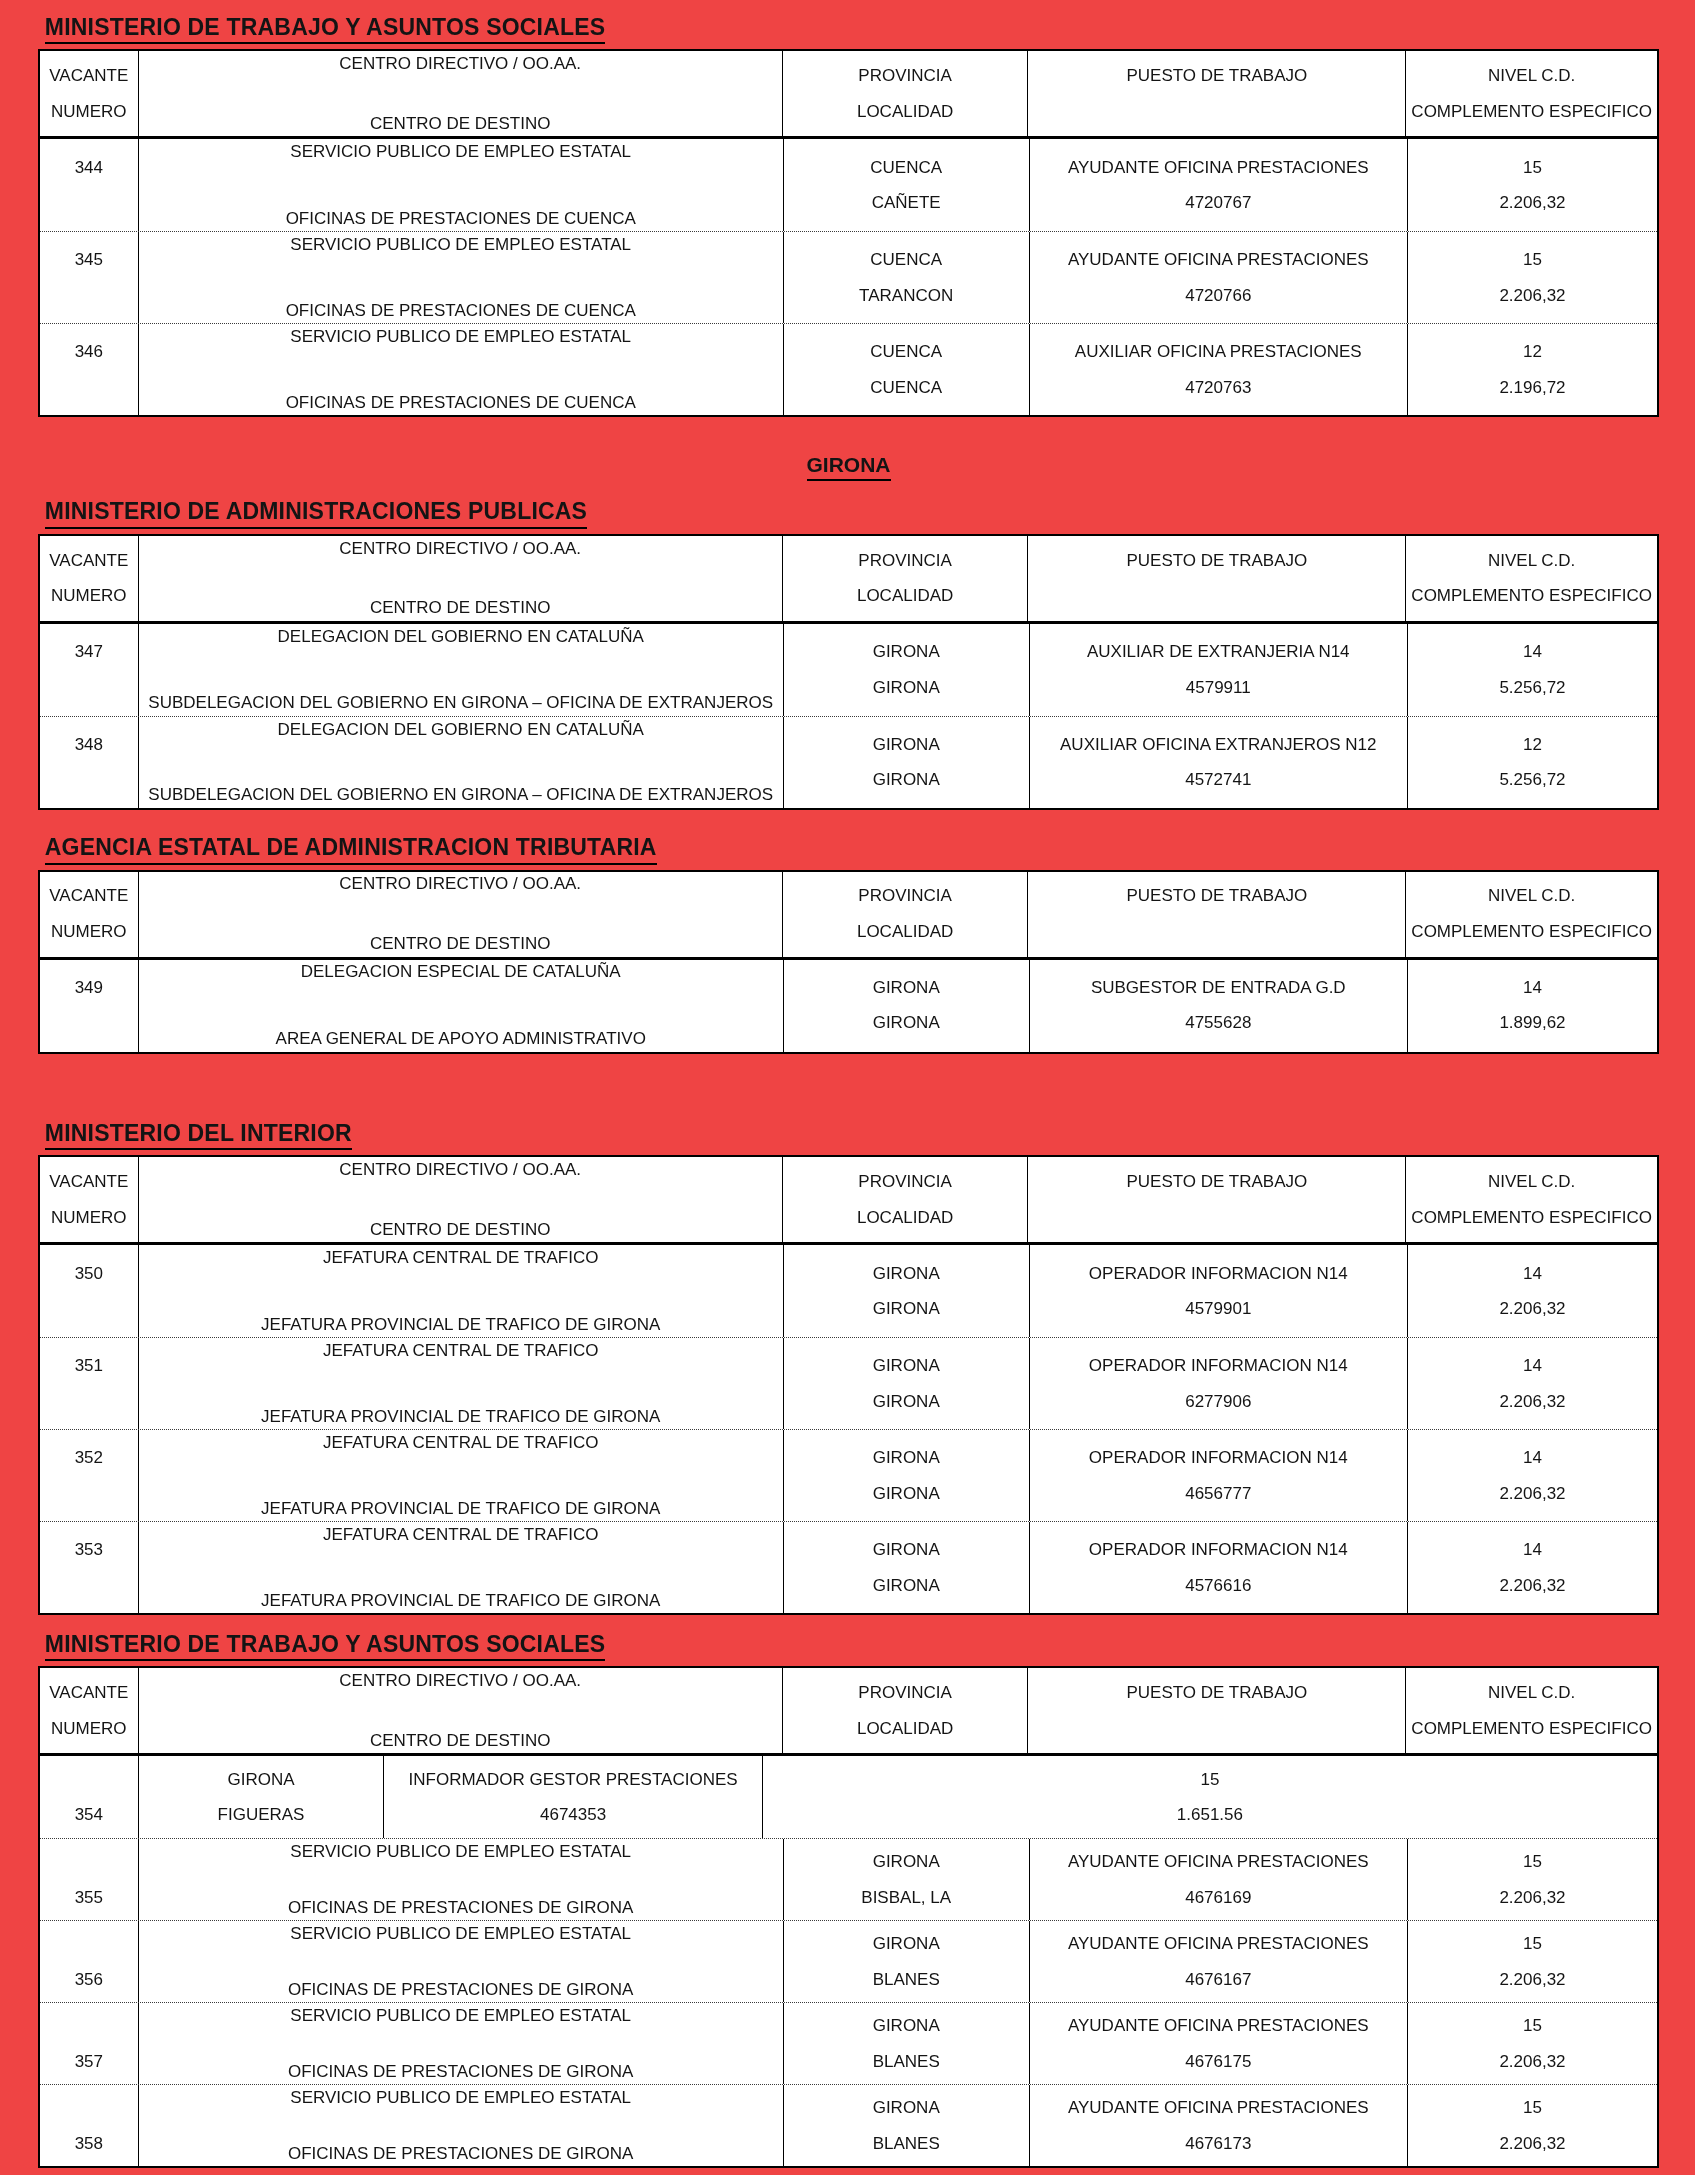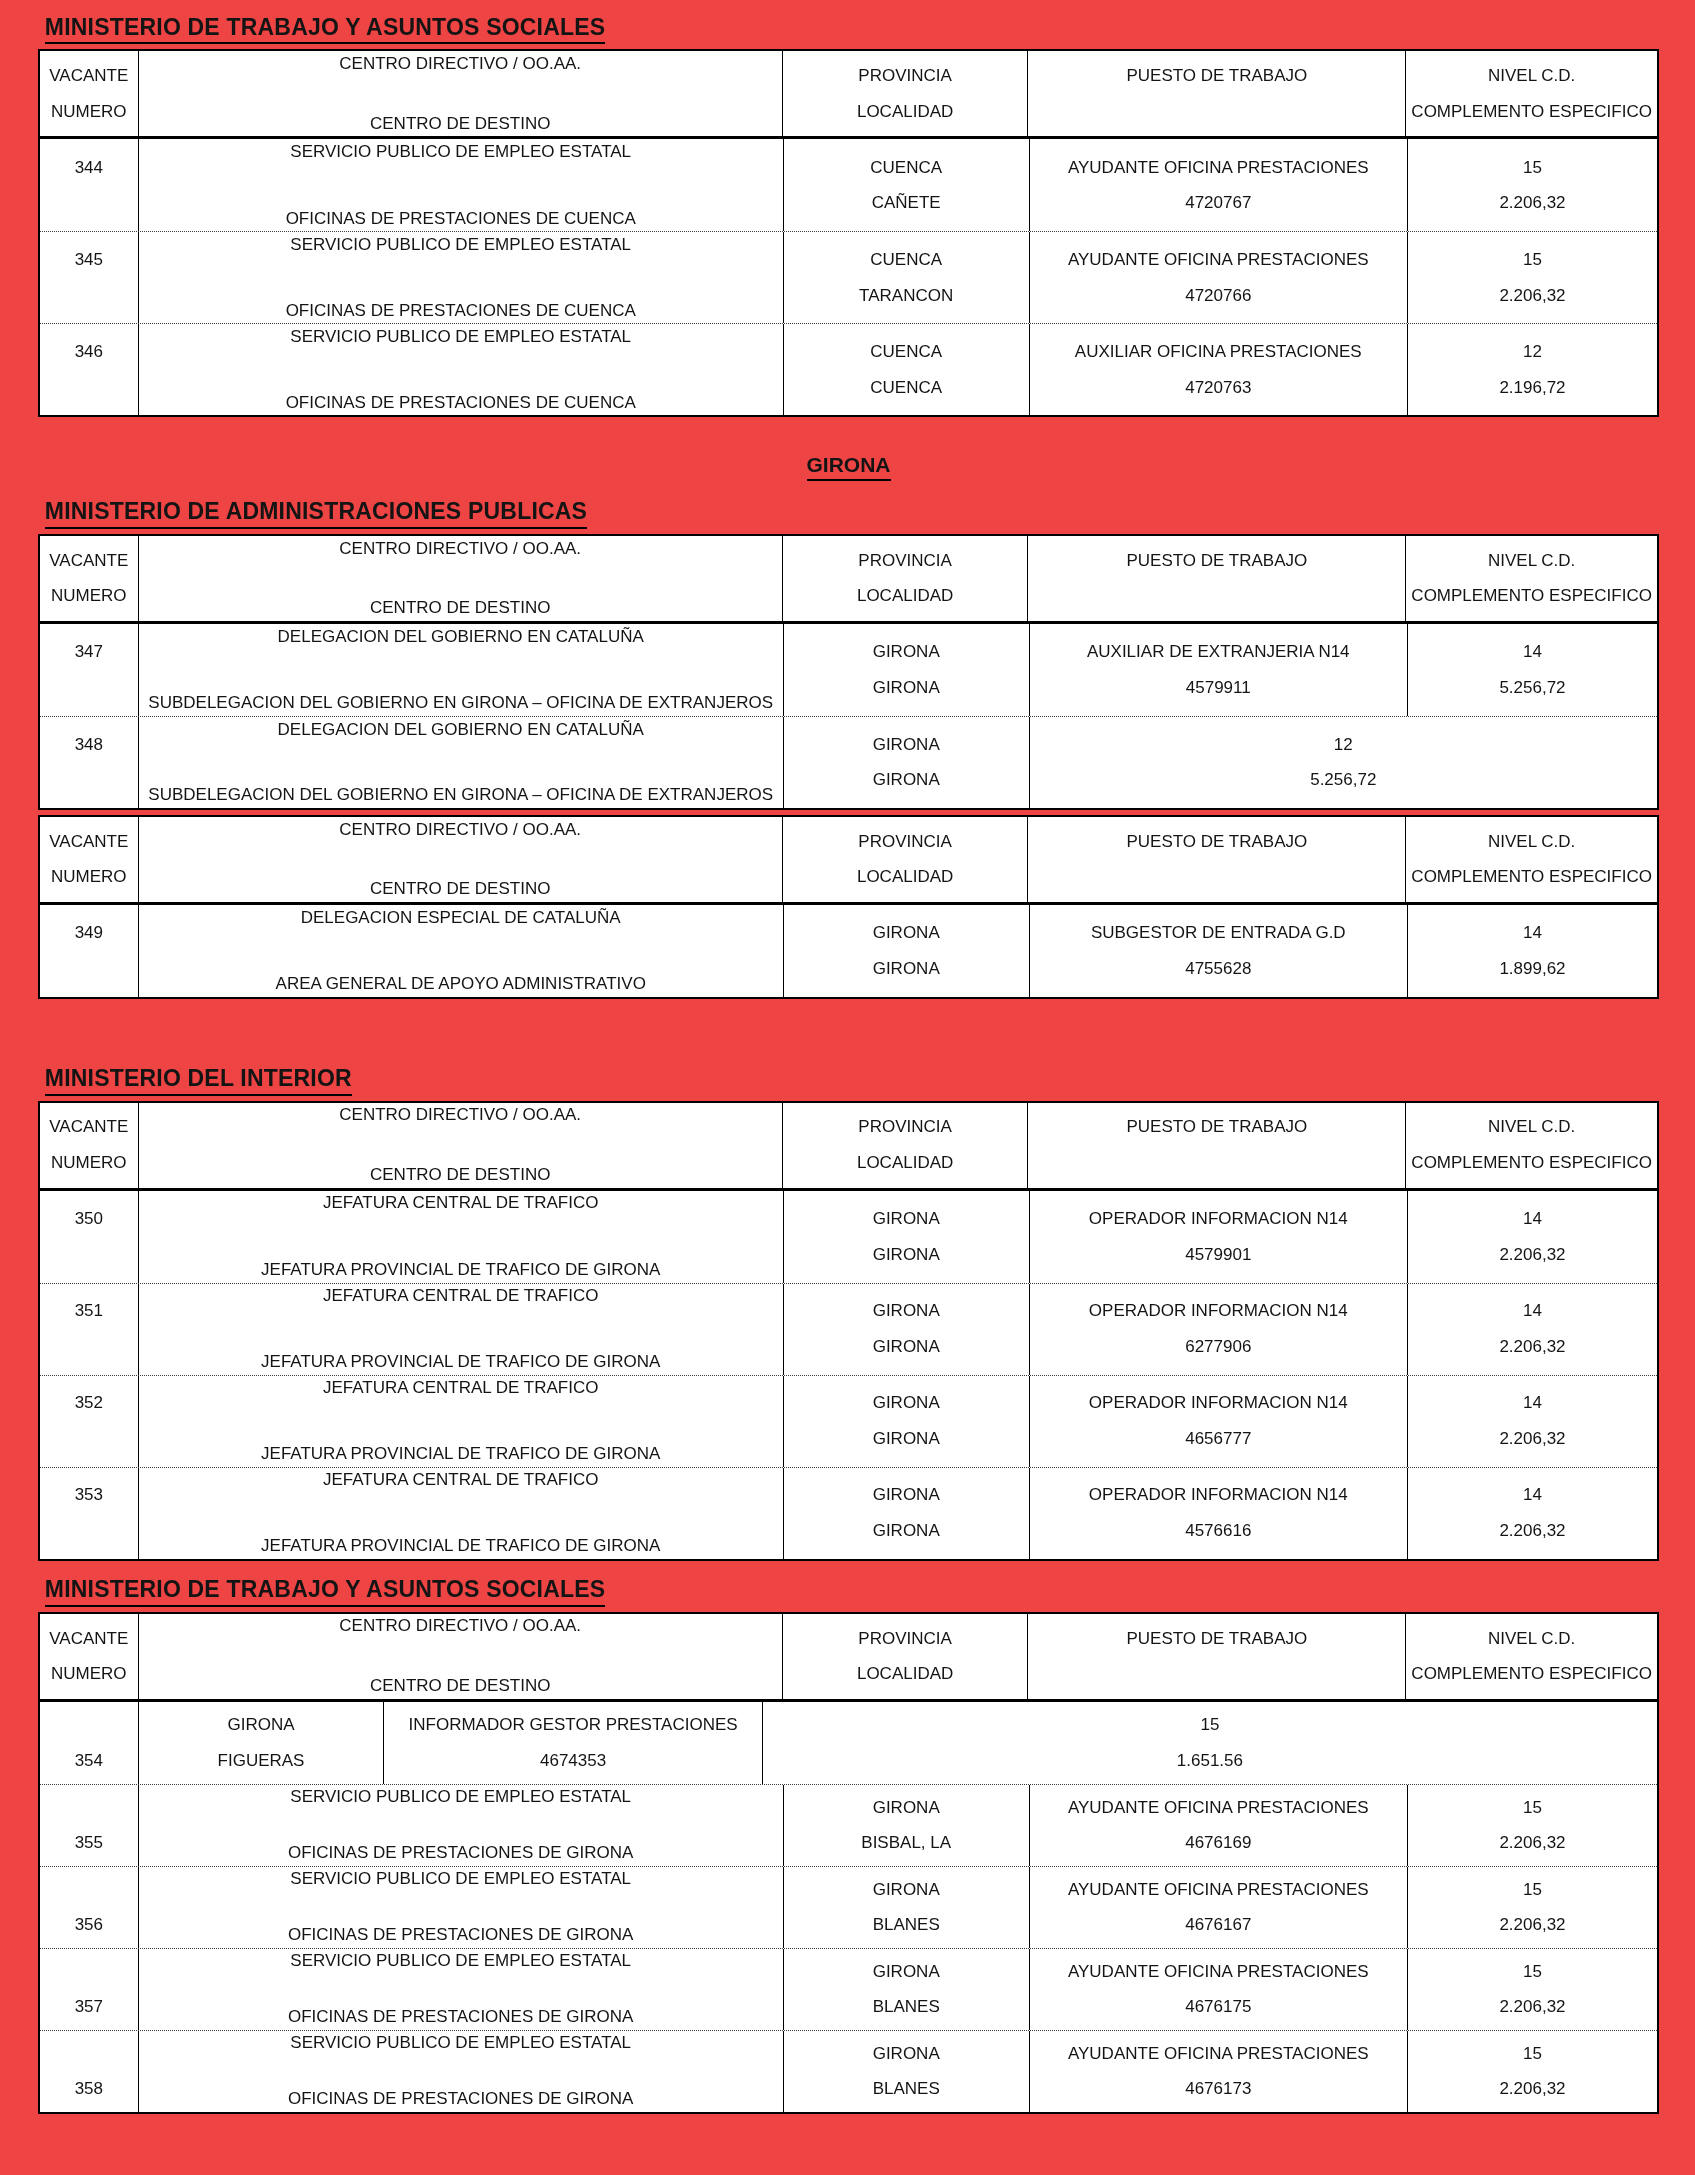--- a/index.html
+++ b/index.html
@@ -185,27 +185,32 @@
           <div></div>
         </div>
       <div class="c c2">
           <div>DELEGACION DEL GOBIERNO EN CATALUÑA</div>
           <div>SUBDELEGACION DEL GOBIERNO EN GIRONA – OFICINA DE EXTRANJEROS</div>
         </div>
       <div class="c c3">
           <div>GIRONA</div>
           <div>GIRONA</div>
         </div>
+      <div class="c c4">
+          <div>AUXILIAR OFICINA EXTRANJEROS N12</div>
+          <div>4572741</div>
+        </div>
       <div class="c c5">
           <div>12</div>
           <div>5.256,72</div>
         </div>
     </div>
   </div>
 
+  <h2 class="sec-heading mt28"><span>AGENCIA ESTATAL DE ADMINISTRACION TRIBUTARIA</span></h2>
 
   <div class="vtable">
     <div class="thead">
       <div class="c c1">
           <div>VACANTE</div>
           <div>NUMERO</div>
         </div>
       <div class="c c2">
           <div>CENTRO DIRECTIVO / OO.AA.</div>
           <div>CENTRO DE DESTINO</div>

